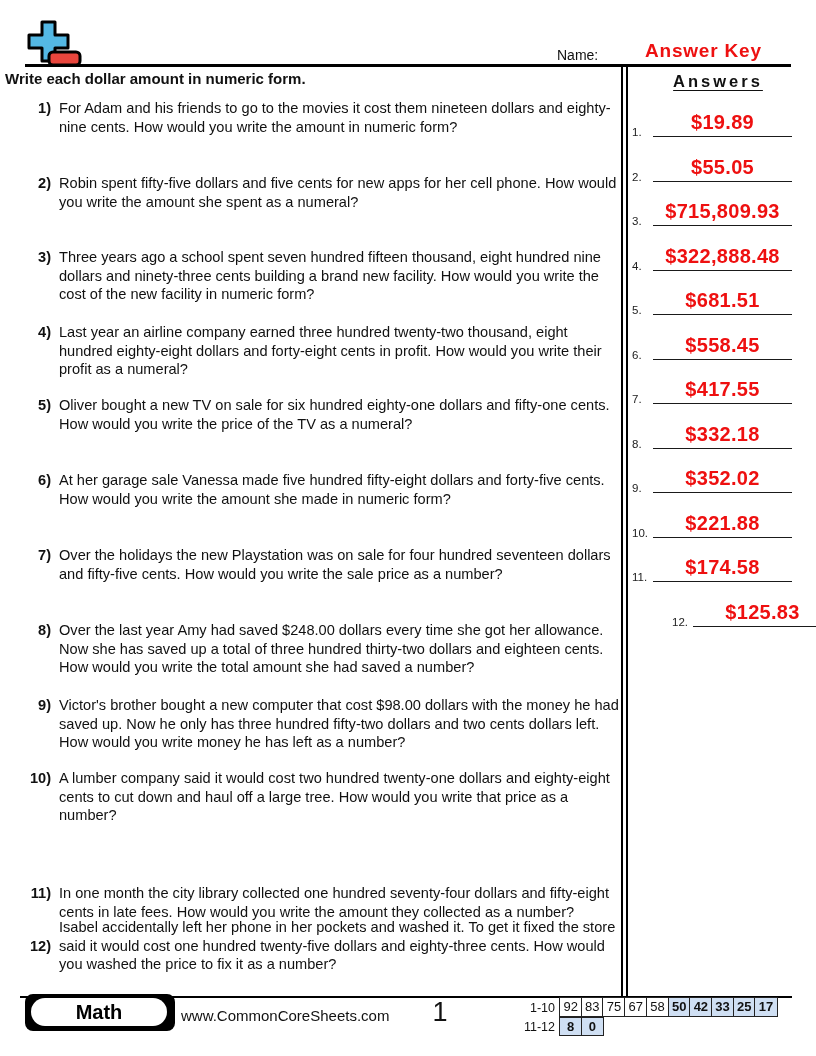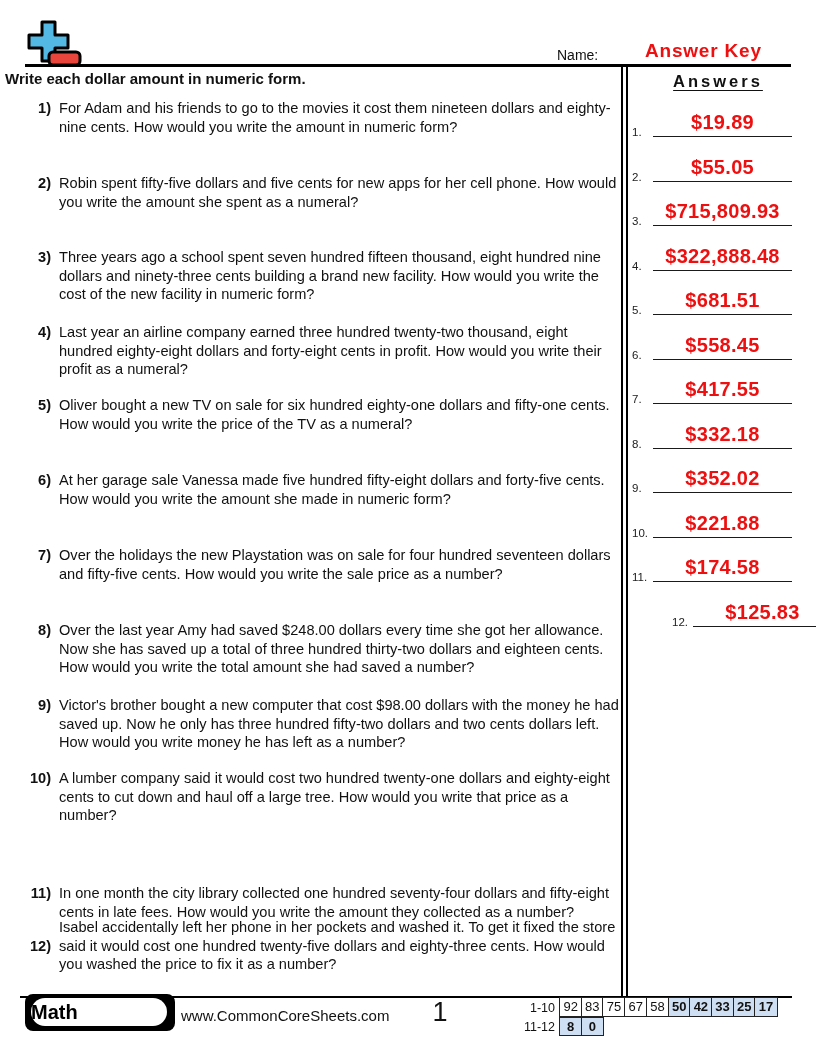--- a/index.html
+++ b/index.html
@@ -32,21 +32,21 @@
   .a-value { position:absolute; left:23px; bottom:5px; width:139px; text-align:center; font-size:20px; font-weight:bold; color:var(--answer-red); letter-spacing:0.3px; }
 
   
   .question { position:absolute; left:28px; width:592px; display:flex; font-size:14.6px; line-height:18.7px; }
   .q-num { width:23px; text-align:right; font-weight:bold; flex:none; }
   .q-text { margin-left:8px; width:561px; }
 
   
   .footer-rule { position:absolute; left:20px; top:996px; width:772px; height:2px; background:#000; }
   .subject-box { position:absolute; left:25px; top:994px; width:150px; height:37px; background:#000; border-radius:8px; }
-  .subject-pill { position:absolute; left:6px; top:4px; right:8px; bottom:5px; background:#fff; border-radius:15px; display:flex; align-items:center; justify-content:flex-start; font-size:20px; font-weight:bold; color:#000; }
+  .subject-pill { position:absolute; left:6px; top:4px; right:8px; bottom:5px; background:#fff; border-radius:15px; display:flex; align-items:center; justify-content:center; font-size:20px; font-weight:bold; color:#000; }
   .website { position:absolute; left:181px; top:1007px; font-size:15px; }
   .page-number { position:absolute; left:410px; top:997px; width:60px; text-align:center; font-size:27px; }
   .score-label { position:absolute; width:55px; text-align:right; font-size:12.5px; }
   .score-label.r1 { left:500px; top:1001px; }
   .score-label.r2 { left:500px; top:1020px; }
   .score-row { position:absolute; display:flex; }
   .score-row.row1 { left:559px; top:997px; }
   .score-row.row2 { left:559px; top:1016.5px; }
   .score-cell { width:23.3px; height:19.5px; border:1.6px solid #222; margin-left:-1.6px; box-sizing:border-box; display:flex; align-items:center; justify-content:center; font-size:13px; background:#fff; flex:none; }
   .score-cell:first-child { margin-left:0; }

